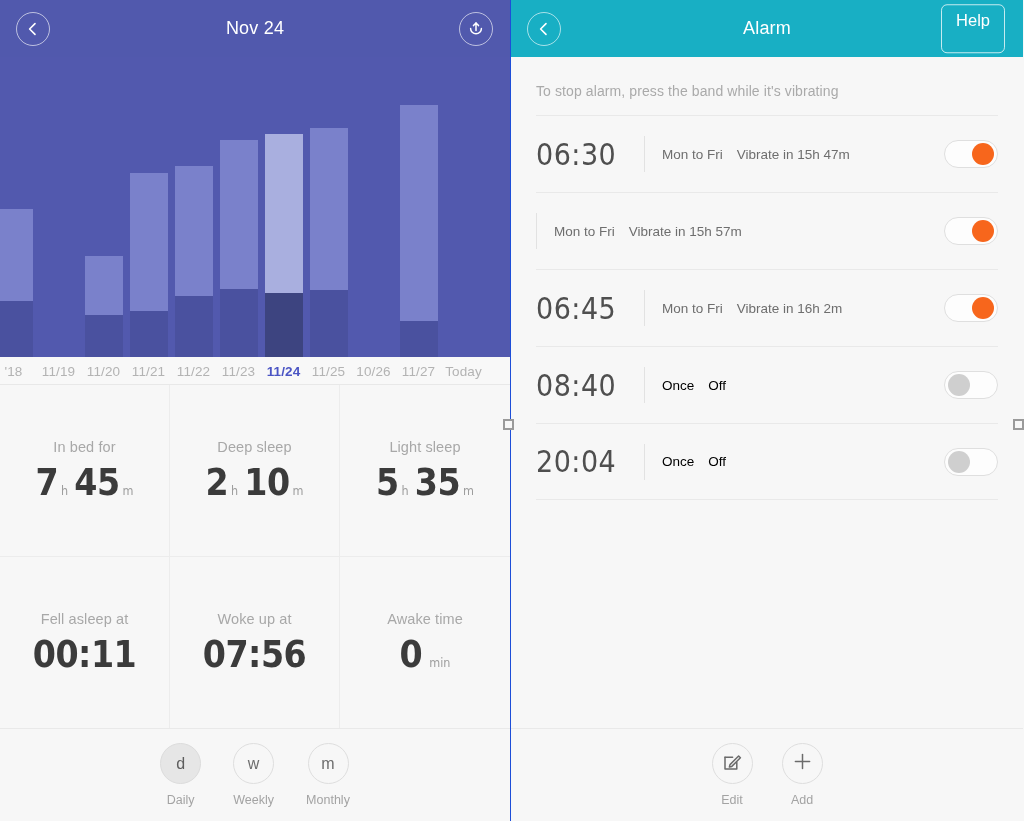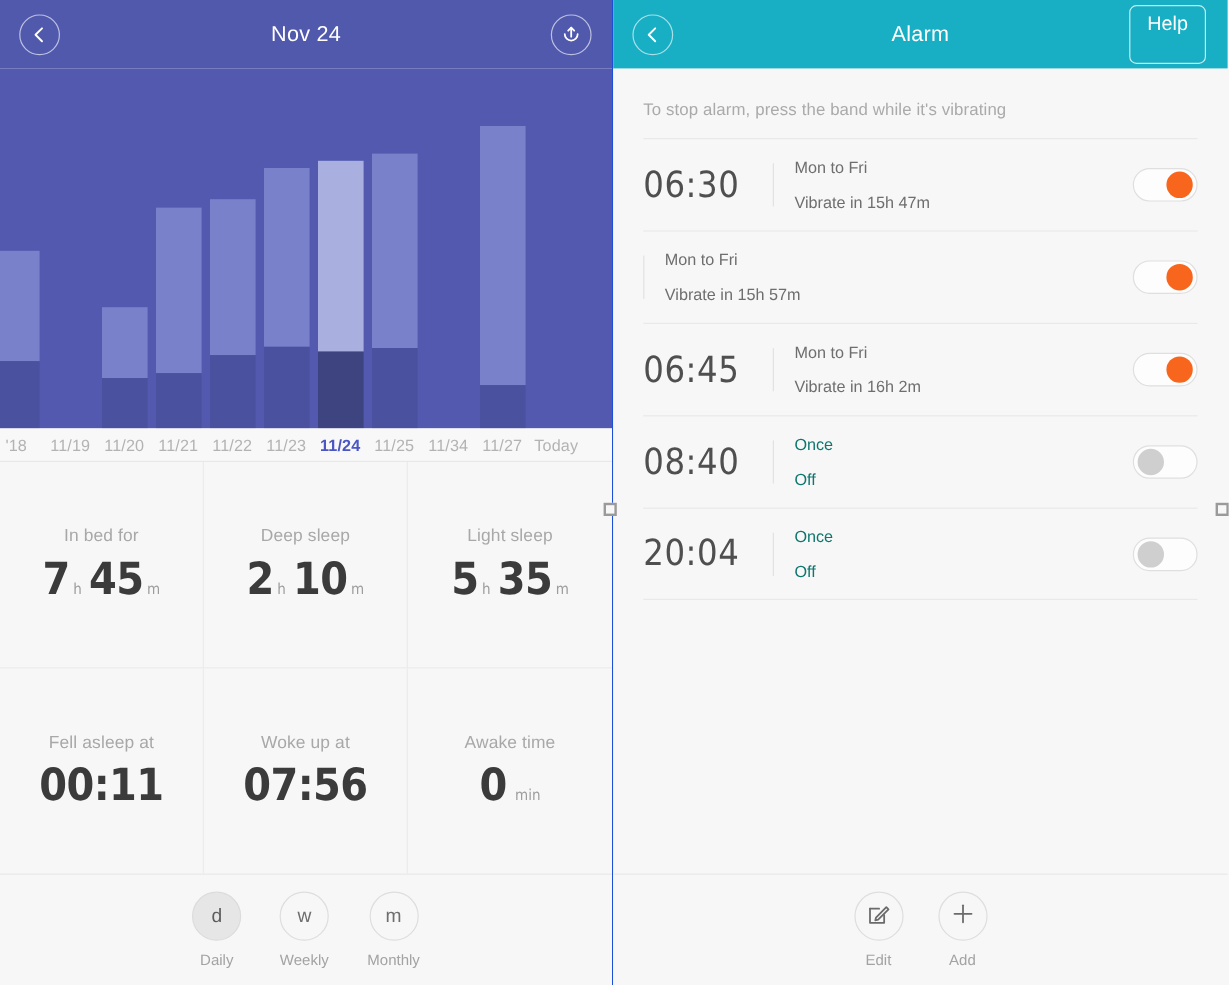--- a/index.html
+++ b/index.html
@@ -151,25 +151,25 @@
     position:relative;
   }
   .alarm-row:last-child { border-bottom:1px solid #e9e9e9; }
   .alarm-time {
     width:108px;
     font-size:30px; color:#4f4f4f; font-weight:400;
     letter-spacing:.5px;
     font-family:"DejaVu Sans Condensed","Liberation Sans",sans-serif;
   }
   .alarm-div { width:1px; height:36px; background:#e2e2e2; margin-right:17px; }
-  .alarm-meta { flex:1 1 auto; display:flex; flex-direction:column; gap:14px; }
+  .alarm-meta { flex:1 1 auto; display:flex; flex-direction:row; gap:14px; }
   .alarm-repeat { font-size:13.5px; color:#6e6e6e; }
   .alarm-status { font-size:13.5px; color:#6e6e6e; }
   .alarm-row.off .alarm-repeat,
-  .alarm-row.off .alarm-status { color:#0f766e; }
+  .alarm-row.off .alarm-status { color:#000000; }
   .toggle {
     width:54px; height:28px; border-radius:14px;
     background:#fdfdfd; border:1px solid #dfdfdf;
     position:relative; flex:0 0 auto;
   }
   .toggle .knob {
     position:absolute; top:2px; width:22px; height:22px; border-radius:50%;
     background:#f7651b;
   }
   .toggle.on .knob { right:3px; background:#f7661c; }
@@ -264,21 +264,21 @@
 
     <div class="axis" id="chart-axis">
         <div class="tick" style="left: -9px; width: 45px;">'18</div>
         <div class="tick" style="left: 36px; width: 45px;">11/19</div>
         <div class="tick" style="left: 81px; width: 45px;">11/20</div>
         <div class="tick" style="left: 126px; width: 45px;">11/21</div>
         <div class="tick" style="left: 171px; width: 45px;">11/22</div>
         <div class="tick" style="left: 216px; width: 45px;">11/23</div>
         <div class="tick sel" style="left: 261px; width: 45px;">11/24</div>
         <div class="tick" style="left: 306px; width: 45px;">11/25</div>
-        <div class="tick" style="left: 351px; width: 45px;">11/34</div>
+        <div class="tick" style="left: 351px; width: 45px;">10/26</div>
         <div class="tick" style="left: 396px; width: 45px;">11/27</div>
         <div class="tick" style="left: 441px; width: 45px;">Today</div>
       </div>
 
     <div class="stats" id="stats-grid">
         <div class="stat">
           <div class="stat-label">In bed for</div>
           <div class="stat-value">
             <span class="v-big">7</span>
             <span class="v-unit">h</span>

